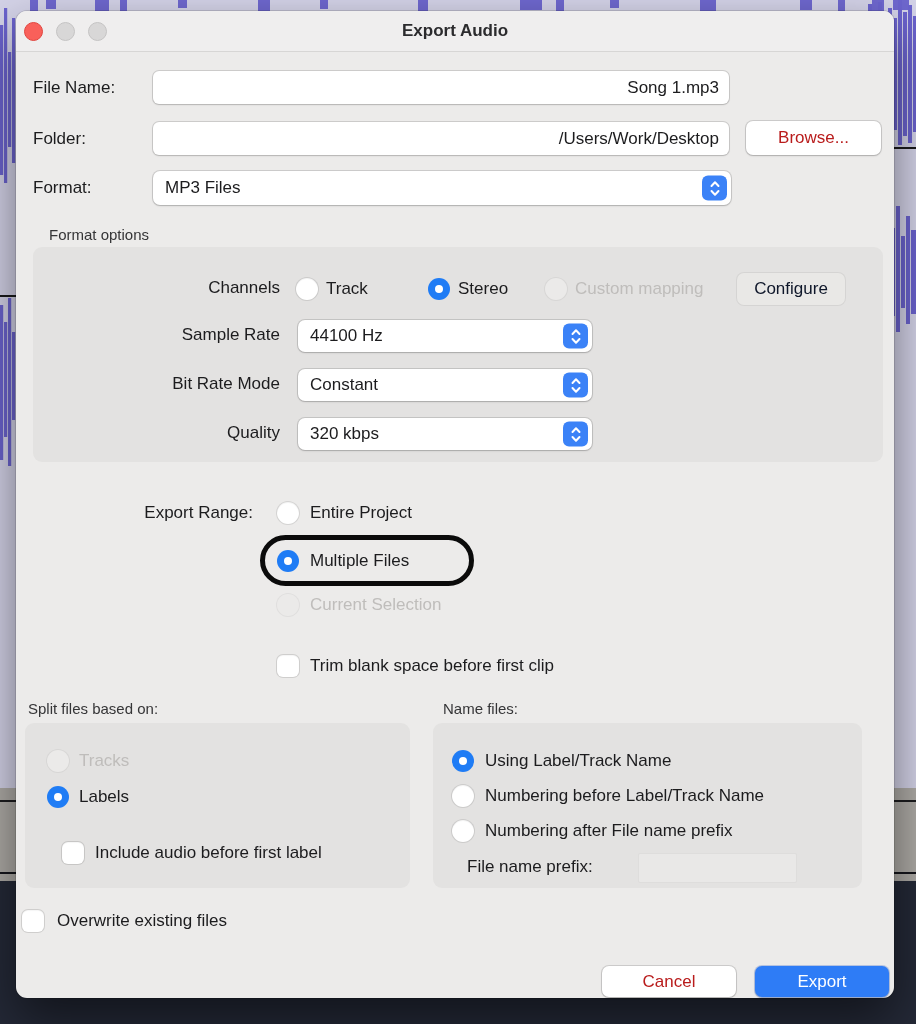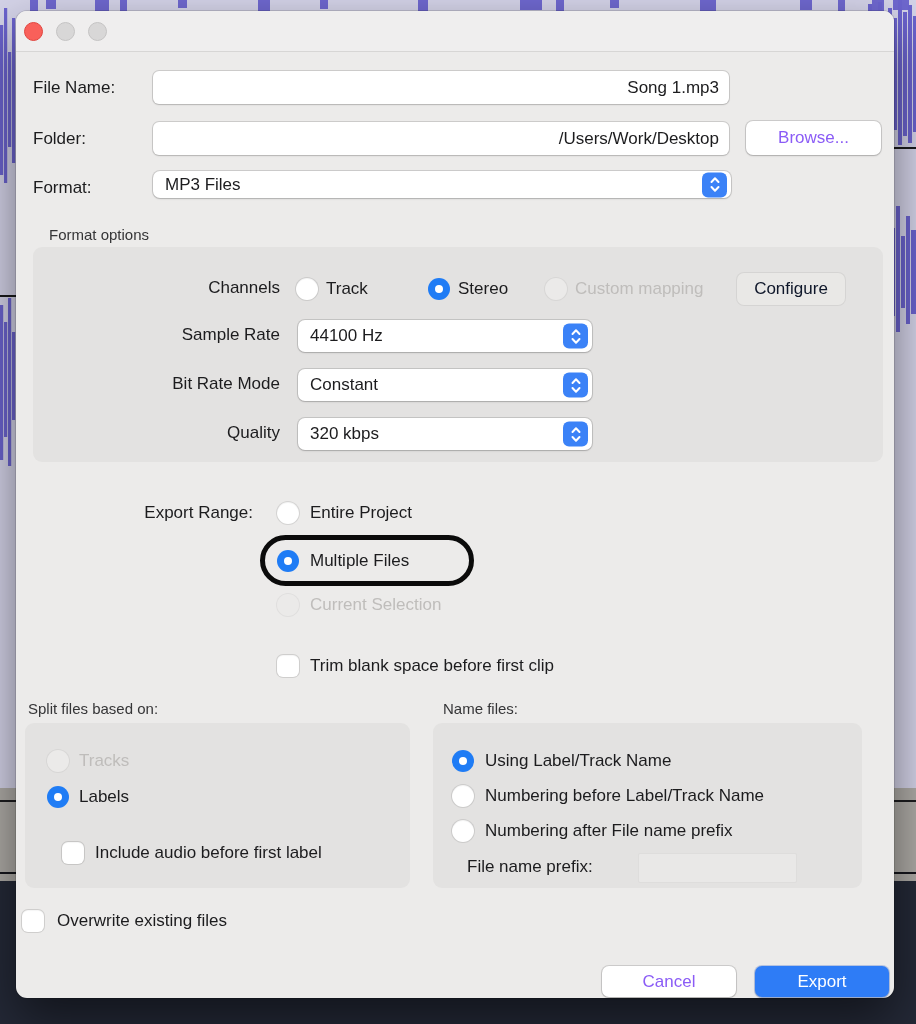--- a/index.html
+++ b/index.html
@@ -40,21 +40,21 @@
   .field {
     position:absolute; background:#fff; border-radius:6px;
     box-shadow: 0 0 0 1px rgba(0,0,0,.13), 0 1px 2px rgba(0,0,0,.12);
     font-size:17px; padding:5px 10px; border:none; outline:none; color:#1c1c1e;
     font-family:"Liberation Sans", sans-serif;
     text-align:right;
   }
   .btn {
     position:absolute; background:#fff; border-radius:7px; border:none;
     box-shadow: 0 0 0 1px rgba(0,0,0,.13), 0 1px 2px rgba(0,0,0,.16);
-    font-size:17px; color:#8b5cf6; display:flex; align-items:center; justify-content:center;
+    font-size:17px; color:#b91c1c; display:flex; align-items:center; justify-content:center;
     font-family:"Liberation Sans", sans-serif; cursor:pointer;
   }
   .btn.primary { background:#2e7cf6; color:#fff; box-shadow:0 0 0 1px rgba(20,80,200,.25), 0 1px 2px rgba(0,0,0,.2); }
   .btn.disabled { background:#e9e8e6; color:#0f172a; box-shadow:0 0 0 1px rgba(0,0,0,.06); cursor:default; }
   .dropdown {
     position:absolute; background:#fff; border-radius:7px;
     box-shadow: 0 0 0 1px rgba(0,0,0,.13), 0 1px 2px rgba(0,0,0,.15);
     display:flex; align-items:center; padding-left:12px; font-size:17px; cursor:pointer;
   }
   .stepper {
@@ -145,31 +145,32 @@
   <div class="edge-line right"></div>
   <div class="bg-layer band-gray"></div>
   <div class="bg-layer band-dark"></div>
 
   <div class="dialog">
 
     <div class="titlebar">
       <span class="light red"></span>
       <span class="light dim d1"></span>
       <span class="light dim d2"></span>
+      <div class="title">Export Audio</div>
     </div>
 
     <div class="lbl" style="left:17px;top:67px">File Name:</div>
     <input class="field" style="left: 137px; top: 60px; width: 576px; height: 33px;" value="Song 1.mp3">
 
     <div class="lbl" style="left:17px;top:118px">Folder:</div>
     <input class="field" style="left: 137px; top: 111px; width: 576px; height: 33px;" value="/Users/Work/Desktop">
     <button class="btn" style="left:730px;top:110px;width:135px;height:34px">Browse...</button>
 
     <div class="lbl" style="left:17px;top:167px">Format:</div>
-    <div class="dropdown" style="left:137px;top:160px;width:578px;height:27px">
+    <div class="dropdown" style="left:137px;top:160px;width:578px;height:34px">
       <span>MP3 Files</span>
       <span class="stepper">
         <svg width="12" height="18" viewBox="0 0 12 18">
             <path d="M2.5 6.5 L6 2.8 L9.5 6.5 M2.5 11.5 L6 15.2 L9.5 11.5" stroke="#fff" stroke-width="2" fill="none" stroke-linecap="round" stroke-linejoin="round"></path>
           </svg>
       </span>
     </div>
 
     <div class="sec-lbl" style="left:33px;top:215px">Format options</div>
     <div class="panel" style="left:17px;top:236px;width:850px;height:215px">

